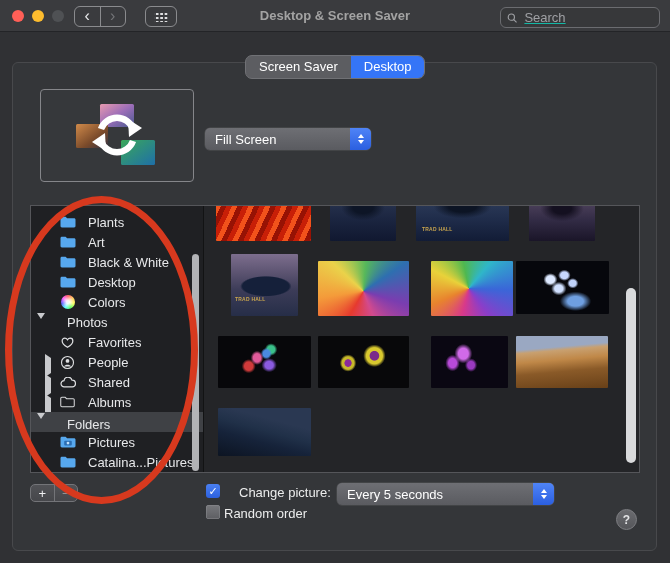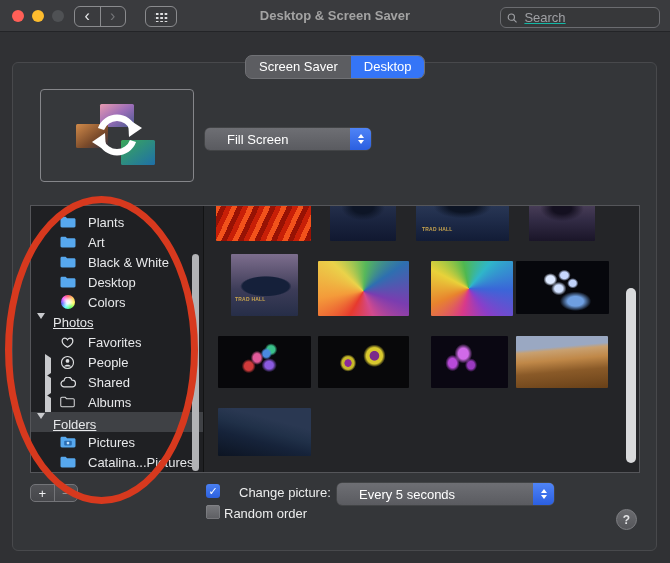--- a/index.html
+++ b/index.html
@@ -28,34 +28,34 @@
   .tabs{position:absolute;left:245px;top:55px;height:22px;display:flex;border-radius:7px;overflow:hidden;
         border:1px solid #707175;background:#5c5d61;z-index:6;}
   .tab{padding:0 13px;line-height:22px;font-size:13px;color:#fff;}
   .tab.selected{background:#3575f7;}
   
   .well{position:absolute;left:40px;top:89px;width:154px;height:93px;border:1px solid #85868a;border-radius:4px;
         background:#36383b;display:flex;align-items:center;justify-content:center;box-sizing:border-box;z-index:2;}
   
   .popup{position:absolute;height:22px;border-radius:5px;background:linear-gradient(#6e6f74,#5a5b60);
          display:flex;align-items:center;color:#fff;font-size:13px;box-shadow:0 0 0 0.5px #515255;z-index:2;}
-  .popup .val{padding:0 22px;flex:1;white-space:nowrap;overflow:hidden;}
+  .popup .val{padding:0 10px;flex:1;white-space:nowrap;overflow:hidden;}
   .popup .cap{width:21px;height:22px;border-radius:0 5px 5px 0;background:linear-gradient(#4f84f7,#2b5fe0);
               display:flex;flex-direction:column;align-items:center;justify-content:center;gap:2.5px;}
   .chu{width:0;height:0;border-left:3.5px solid rgba(0,0,0,0);border-right:3.5px solid rgba(0,0,0,0);border-bottom:4.5px solid #fff;}
   .chd{width:0;height:0;border-left:3.5px solid rgba(0,0,0,0);border-right:3.5px solid rgba(0,0,0,0);border-top:4.5px solid #fff;}
   #fill-popup{left:205px;top:128px;width:166px;}
   #interval-popup{left:337px;top:483px;width:217px;}
   
   .panes{position:absolute;left:30px;top:205px;width:610px;height:268px;border:1px solid #55565a;background:#242528;
          display:flex;box-sizing:border-box;z-index:1;}
   .sidebar{width:173px;background:#1f2023;position:relative;border-right:1px solid #121314;padding-top:6px;box-sizing:border-box;overflow:hidden;}
   .sb-row{height:20px;display:flex;align-items:center;font-size:13px;color:#e7e8ea;position:relative;
           padding-left:28px;box-sizing:border-box;gap:12px;white-space:nowrap;}
-  .sb-row.section{padding-left:22px;text-decoration:underline;}
+  .sb-row.section{padding-left:36px;}
   .sb-row.highlight{background:#3f4145;align-items:flex-end;}
   .disc-r{width:0;height:0;border-top:4.5px solid rgba(0,0,0,0);border-bottom:4.5px solid rgba(0,0,0,0);border-left:6px solid #c9cacd;}
   .disc-d{width:0;height:0;border-left:4.5px solid rgba(0,0,0,0);border-right:4.5px solid rgba(0,0,0,0);border-top:6px solid #c9cacd;}
   .sb-row .pre{position:absolute;left:14px;top:6px;}
   .sb-row.section .pre{position:absolute;left:6px;top:7px;}
   .sb-ico{width:17px;display:flex;justify-content:center;align-items:center;}
   .cw{width:14px;height:14px;border-radius:50%;
       background:radial-gradient(circle at 50% 50%,rgba(255,255,255,.9) 0 16%,rgba(255,255,255,0) 60%),
                  conic-gradient(#f66,#fc6,#ff6,#6f6,#6ff,#66f,#f6f,#f66);}
   .sbscroll{position:absolute;right:4px;top:48px;width:7px;height:217px;border-radius:3.5px;background:#b2b3b6;}

